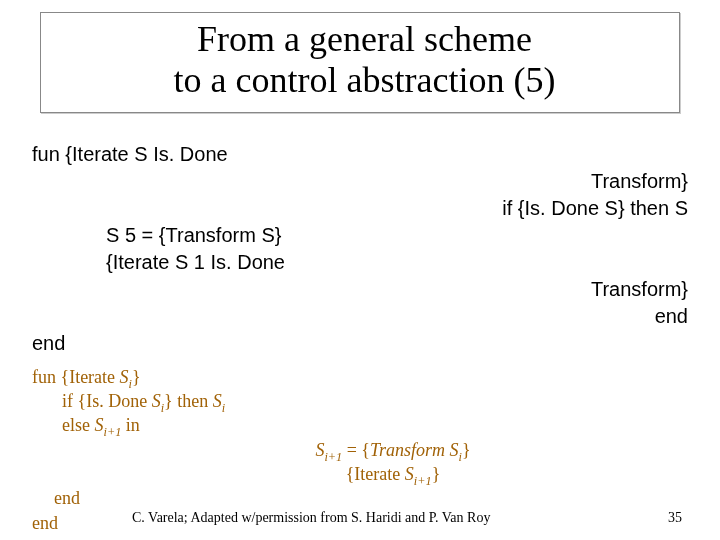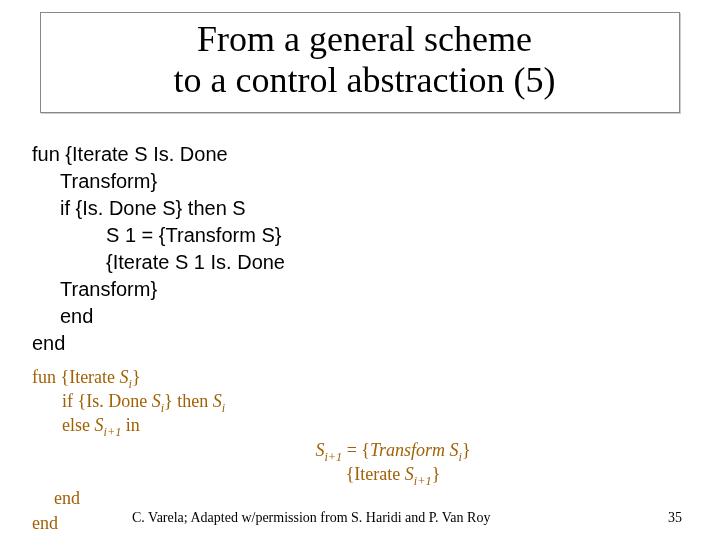--- a/index.html
+++ b/index.html
@@ -30,21 +30,21 @@
     margin: 28px 32px 0 32px;
     gap: 8px;
   }
   .left-col {
     flex: 1 1 52%;
     font-family: Arial, Helvetica, sans-serif;
     font-size: 20px;
     line-height: 1.35;
     color: #000;
   }
-  .left-col .ind1 { margin-left: 28px; }
+  .left-col .ind1 { margin-left: 16px; text-align: right; }
   .left-col .ind2 { margin-left: 74px; }
   .right-col {
     flex: 1 1 48%;
     font-family: "Times New Roman", Times, serif;
     font-size: 18px;
     line-height: 1.35;
     color: #a16207;
   }
   .right-col .ind1 { margin-left: 30px; }
   .right-col .ind2 { margin-left: 66px; text-align: center; }
@@ -72,21 +72,21 @@
     <span>to a control abstraction (5)</span>
   </h1>
 </div>
 
 <div class="content">
 
   <div class="left-col">
     <div>fun {Iterate S Is. Done</div>
     <div class="ind1">Transform}</div>
     <div class="ind1">if {Is. Done S} then S</div>
-    <div class="ind2">S 1 = {Transform S}</div>
+    <div class="ind2">S 5 = {Transform S}</div>
     <div class="ind2">{Iterate S 1 Is. Done</div>
     <div class="ind1">Transform}</div>
     <div class="ind1">end</div>
     <div>end</div>
   </div>
 
   <div class="right-col">
     <div>
       <span>fun {Iterate </span><i><span>S</span><span class="sub">i</span></i><span>}</span>
     </div>

